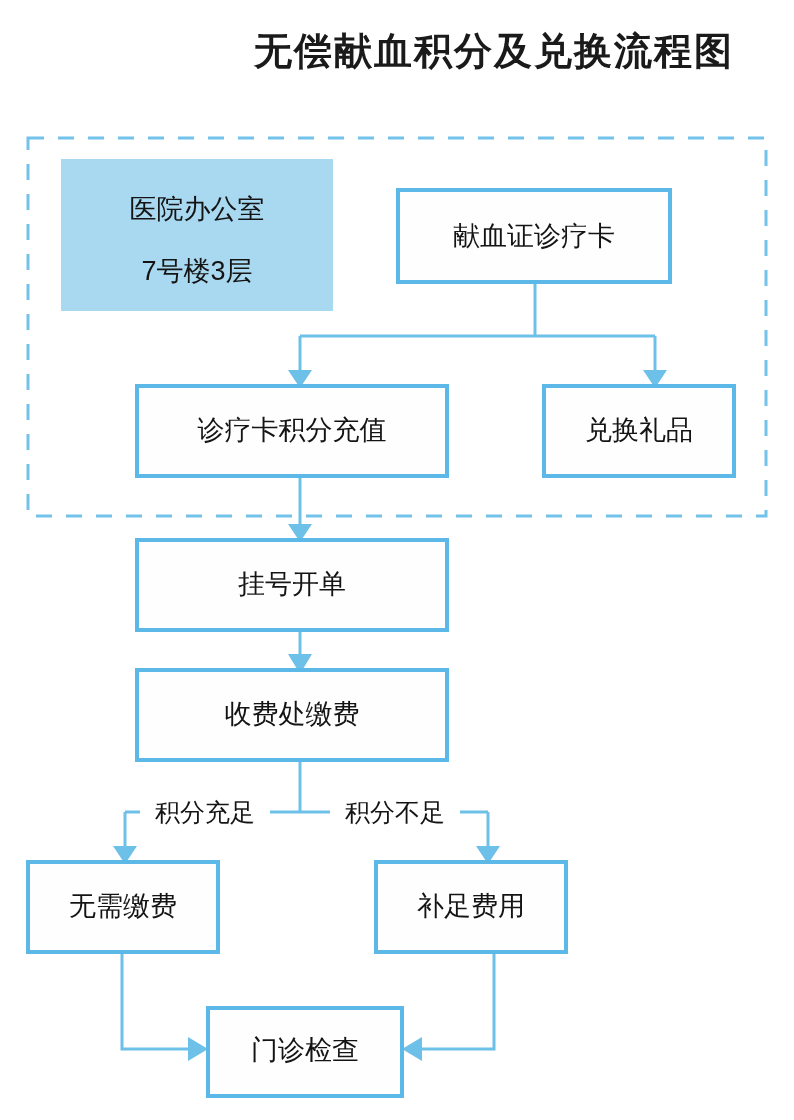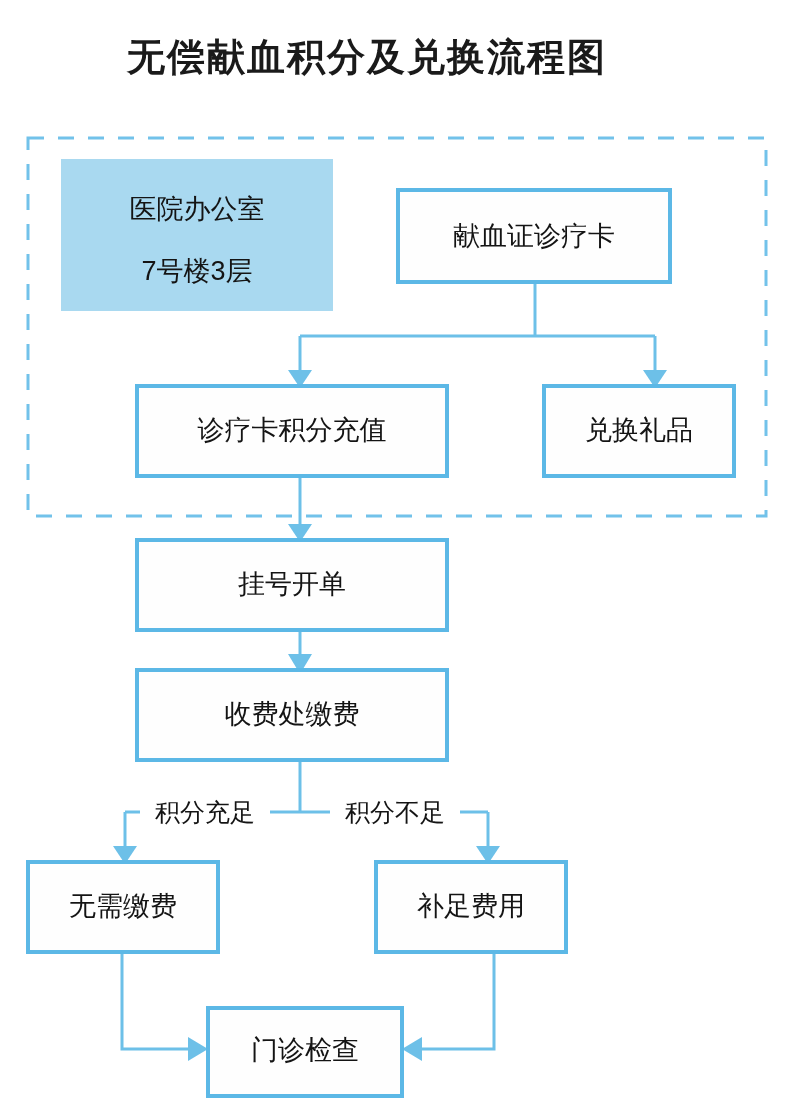--- a/index.html
+++ b/index.html
@@ -18,28 +18,27 @@
     position: relative;
     width: 794px;
     height: 1120px;
     background: #ffffff;
   }
   #chart-title {
     position: absolute;
     left: 0;
     top: 26px;
     width: 734px;
-    text-align: center;
+    text-align: right;
     font-family: "Liberation Serif", "DejaVu Serif", serif;
     font-weight: bold;
     font-size: 38px;
     letter-spacing: 2px;
     color: #1a1a1a;
     white-space: nowrap;
-    margin-top: 6px;
   }
   svg#flow {
     position: absolute;
     left: 0;
     top: 0;
     width: 794px;
     height: 1120px;
     display: block;
   }
   .node-label {

